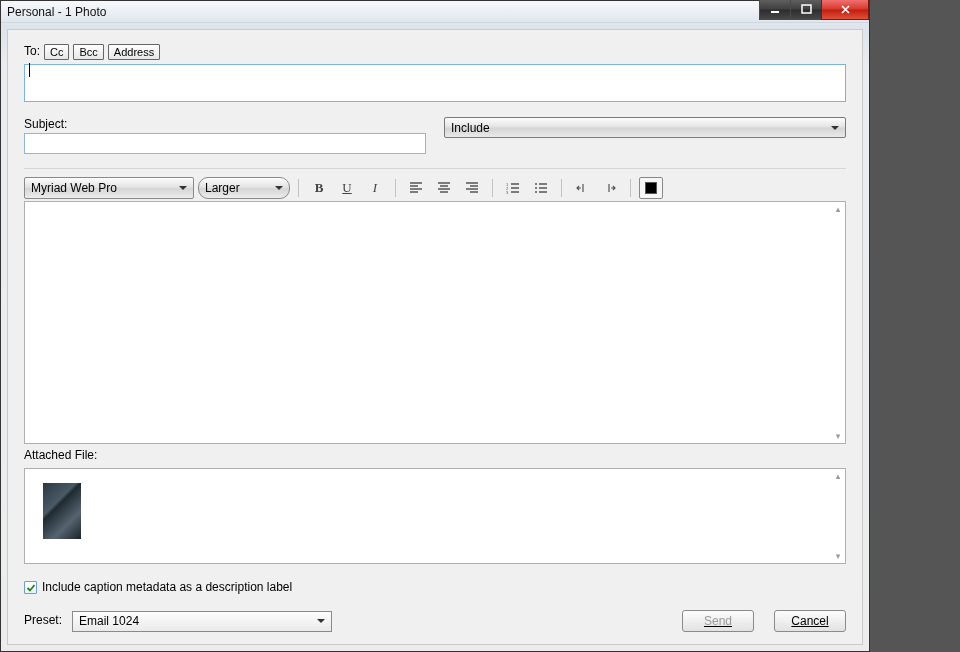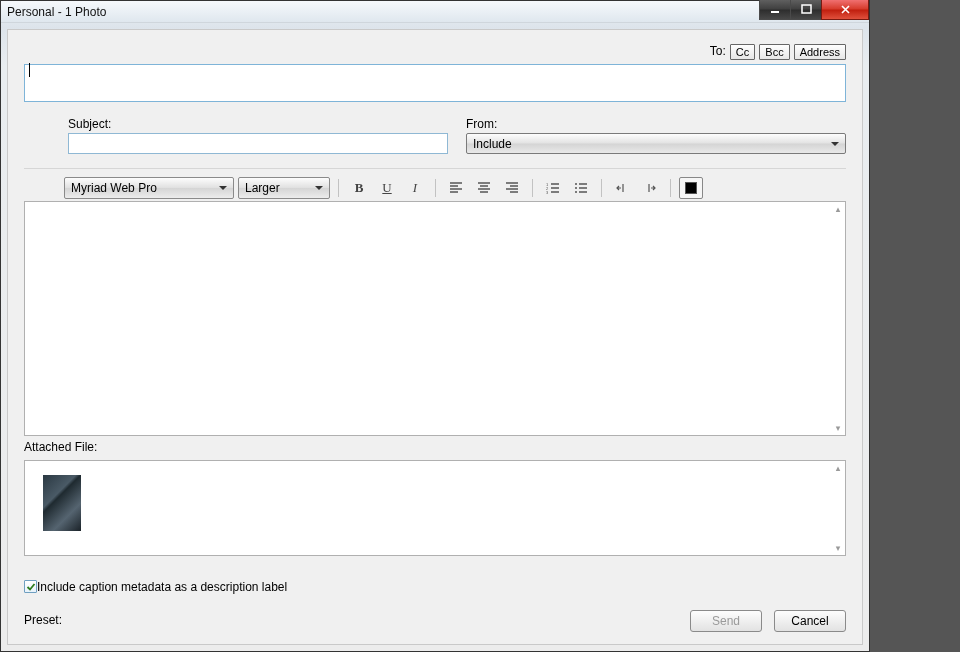--- a/index.html
+++ b/index.html
@@ -59,21 +59,21 @@
     flex: 1;
     display: flex;
     flex-direction: column;
     padding: 14px 16px 12px 16px;
     overflow: hidden;
   }
 
   .row { display: flex; align-items: center; }
   .label { font-size: 12px; color: #000; margin-bottom: 2px; }
 
-  .top-row { display: flex; justify-content: flex-end; align-items: flex-start; }
+  .top-row { display: flex; justify-content: flex-start; align-items: flex-start; }
 
   .mini-btn {
     border: 1px solid #666;
     border-radius: 1px;
     background: linear-gradient(to bottom, #fefefe, #e7e7e7);
     font-size: 11px;
     padding: 1px 5px;
     margin-left: 4px;
     cursor: default;
     color: #000;
@@ -93,21 +93,20 @@
   .caret {
     position: absolute; left: 5px; top: 3px; width: 1px; height: 14px; background: #000;
     animation: blink 1s step-end infinite;
   }
   @keyframes blink { 50% { opacity: 0; } }
 
   .subj-from {
     display: flex;
     gap: 18px;
     margin-top: 12px;
-    margin-left: 44px;
   }
   .col { display: flex; flex-direction: column; flex: 1; }
 
   .text-input {
     height: 21px;
     border: 1px solid #8fb8d4;
     background: #fff;
     padding: 2px 4px;
     font-size: 12px;
     outline: none;
@@ -143,22 +142,22 @@
   .tb-select {
     height: 22px;
     border: 1px solid #8a8a8a;
     border-radius: 2px;
     background: linear-gradient(to bottom, #fdfdfd, #e1e1e1 48%, #d5d5d5 52%, #ececec);
     padding: 2px 18px 2px 6px;
     font-size: 12px;
     position: relative; display: flex; align-items: center;
     cursor: default;
   }
-  .tb-select.font { width: 170px; margin-left: 40px; }
-  .tb-select.size { width: 92px; }
+  .tb-select.font { width: 170px; }
+  .tb-select.size { width: 92px; border-radius: 10px; }
   .tb-select::after {
     content: "";
     position: absolute;
     right: 6px; top: 50%;
     margin-top: -2px;
     border-left: 4px solid transparent;
     border-right: 4px solid transparent;
     border-top: 4px solid #333;
   }
   .tb-sep { width: 1px; height: 18px; background: #c2c2c2; margin: 0 4px; }
@@ -208,21 +207,21 @@
     padding: 8px;
   }
   .thumb {
     width: 38px; height: 56px;
     background: linear-gradient(135deg, #2a3842 0%, #4a5a66 35%, #1f2a30 40%, #556470 70%, #1a2228 100%);
     border: 0;
     margin-left: 10px;
     margin-top: 6px;
   }
 
-  .check-row { margin-top: 24px; display: flex; align-items: flex-start; }
+  .check-row { margin-top: 16px; display: flex; align-items: flex-end; gap: 5px; }
   .checkbox {
     width: 13px; height: 13px;
     border: 1px solid #6f9fc0;
     background: linear-gradient(to bottom, #fff, #e7f2fb);
     display: flex; align-items: center; justify-content: center;
     border-radius: 1px;
   }
   .checkbox svg { width: 10px; height: 10px; }
 
   .footer {
@@ -241,21 +240,21 @@
   .preset-select::after {
     content: "";
     position: absolute;
     right: 6px; top: 50%;
     margin-top: -2px;
     border-left: 4px solid transparent;
     border-right: 4px solid transparent;
     border-top: 4px solid #333;
   }
 
-  .footer-btns { display: flex; gap: 12px; }
+  .footer-btns { display: flex; gap: 20px; text-decoration: underline; }
   .push-btn {
     width: 72px; height: 22px;
     border: 1px solid #8a8a8a;
     border-radius: 3px;
     background: linear-gradient(to bottom, #fdfdfd, #e2e2e2);
     font-size: 12px;
     display: flex; align-items: center; justify-content: center;
     cursor: default;
   }
   .push-btn.disabled { color: #9a9a9a; }
@@ -301,21 +300,20 @@
       <textarea class="to-box" style=""></textarea>
       <div class="caret"></div>
     </div>
 
     <div class="subj-from">
       <div class="col" style="flex:1">
         <span class="label">Subject:</span>
         <input class="text-input" value="" style="">
       </div>
       <div class="col" style="flex:1">
-        <span class="label">From:</span>
         <div class="select">
           <span>Include</span>
         </div>
       </div>
     </div>
 
     <hr class="hr">
 
     <div class="toolbar">
       <div class="tb-select font">
@@ -403,20 +401,23 @@
         <svg viewBox="0 0 10 10">
             <path d="M1.5 5 L4 7.5 L8.5 2" stroke="#2e7d1e" stroke-width="1.8" fill="none"></path>
           </svg>
       </div>
       <span>Include caption metadata as a description label</span>
     </div>
 
     <div class="footer">
       <div class="preset-row">
         <span class="label">Preset:</span>
+        <div class="preset-select">
+          <span>Email 1024</span>
+        </div>
       </div>
       <div class="footer-btns">
         <div class="push-btn disabled">
           <span>Send</span>
         </div>
         <div class="push-btn">
           <span>Cancel</span>
         </div>
       </div>
     </div>

